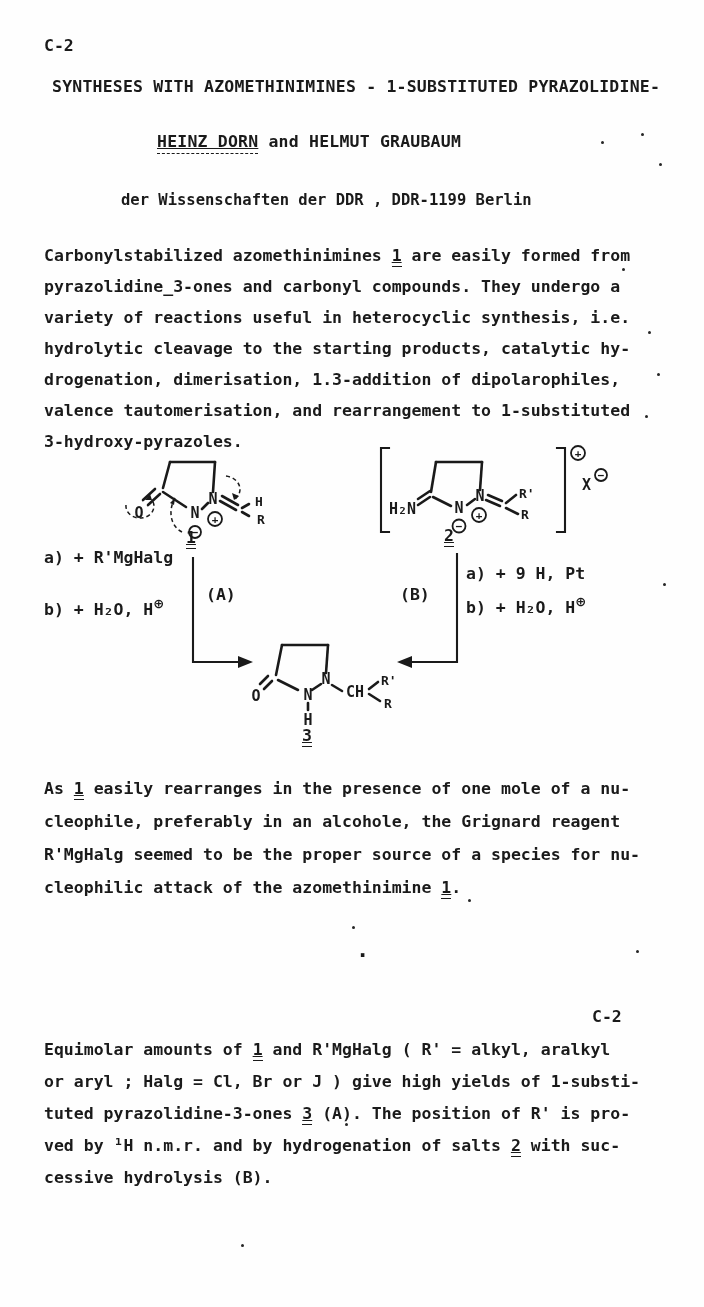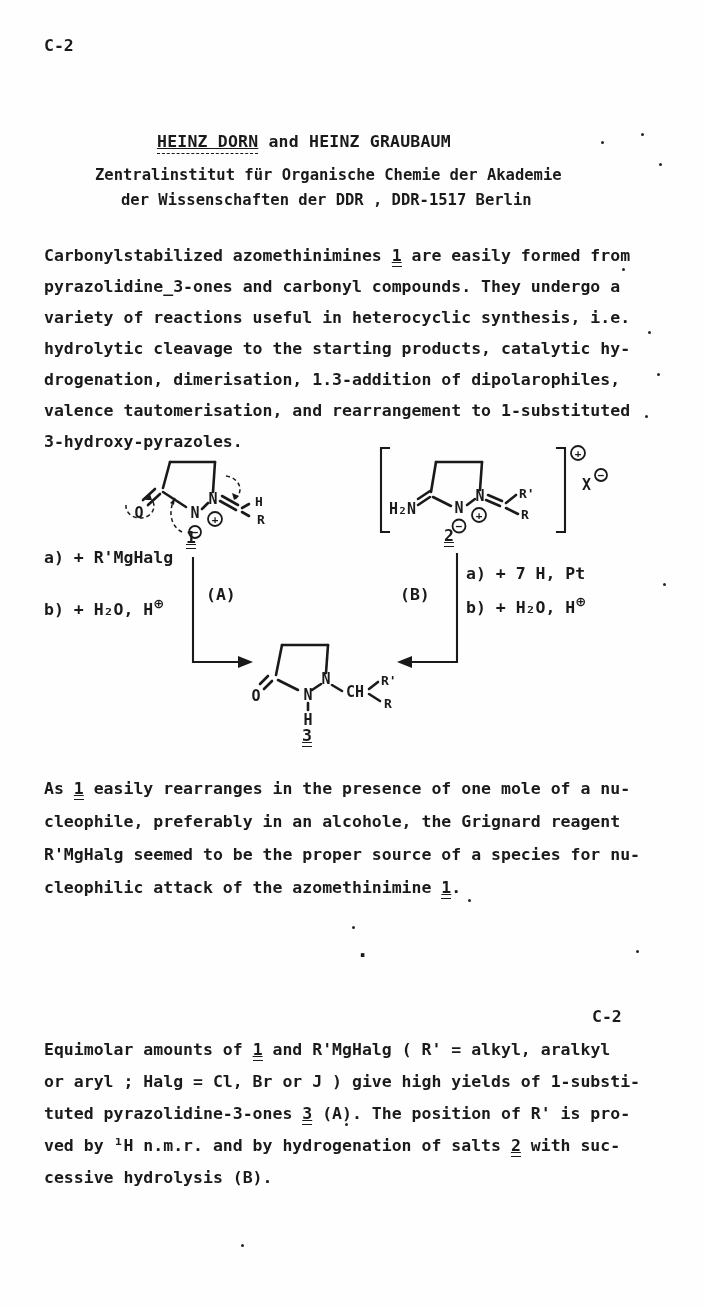--- a/index.html
+++ b/index.html
@@ -27,25 +27,25 @@
   .atom-s{font-size:13px;}
   .chg{font-size:11px;}
 </style>
 </head>
 <body>
 
 <div class="page">
 
   <div class="abs t-body" style="left:44px;top:36px">C-2</div>
 
+  <div class="abs t-title" style="left:52px;top:77px">SYNTHESES WITH AZOMETHINIMINES - 1-SUBSTITUTED PYRAZOLIDINE-</div>
 
-  <div class="abs t-title" style="left:157px;top:132px"><span class="udash">HEINZ DORN</span><span> and HEINZ GRAUBAUM</span></div>
+  <div class="abs t-title" style="left:157px;top:132px"><span class="udash">HEINZ DORN</span><span> and HELMUT GRAUBAUM</span></div>
 
-  <div class="abs t-affil" style="left:95px;top:166px">Zentralinstitut für Organische Chemie der Akademie</div>
-  <div class="abs t-affil" style="left:121px;top:191px">der Wissenschaften der DDR , DDR-1517 Berlin</div>
+  <div class="abs t-affil" style="left:121px;top:191px">der Wissenschaften der DDR , DDR-1199 Berlin</div>
 
   <div class="abs t-body para" style="left:44px;top:240px;--lh:31px"><div class="tline"><span>Carbonylstabilized azomethinimines </span><span class="cnum">1</span><span> are easily formed from</span></div><div class="tline"><span>pyrazolidine_3-ones and carbonyl compounds. They undergo a</span></div><div class="tline"><span>variety of reactions useful in heterocyclic synthesis, i.e.</span></div><div class="tline"><span>hydrolytic cleavage to the starting products, catalytic hy-</span></div><div class="tline"><span>drogenation, dimerisation, 1.3-addition of dipolarophiles,</span></div><div class="tline"><span>valence tautomerisation, and rearrangement to 1-substituted</span></div><div class="tline"><span>3-hydroxy-pyrazoles.</span></div></div>
 
   <svg style="left:118px;top:448px" width="210" height="112" viewBox="0 0 210 112">
     <g class="bond">
       <path d="M52,14 L97,14"></path>
         <path d="M52,14 L45,40"></path>
         <path d="M97,14 L95,44"></path>
       <path d="M45,44 L68,59"></path>
         <path d="M90,55 L84,61"></path>
@@ -109,21 +109,21 @@
     <text class="chg" x="206" y="15" text-anchor="middle">+</text>
     <text class="atom" x="210" y="48">X</text>
     <circle class="chgc" cx="229" cy="33" r="6"></circle>
     <text class="chg" x="229" y="37" text-anchor="middle">−</text>
   </svg>
   <span class="abs clabel cnum" style="left:444px;top:526px">2</span>
 
   <div class="abs t-body" style="left:44px;top:548px">a) + R'MgHalg</div>
   <div class="abs t-body" style="left:44px;top:600px"><span>b) + H₂O, H</span><span class="sup">⊕</span></div>
 
-  <div class="abs t-body" style="left:466px;top:564px">a) + 7 H, Pt</div>
+  <div class="abs t-body" style="left:466px;top:564px">a) + 9 H, Pt</div>
   <div class="abs t-body" style="left:466px;top:598px"><span>b) + H₂O, H</span><span class="sup">⊕</span></div>
 
   <div class="abs t-body" style="left:206px;top:585px">(A)</div>
   <div class="abs t-body" style="left:400px;top:585px">(B)</div>
 
   <svg style="left:0;top:548px" width="704" height="130" viewBox="0 0 704 130">
     <path class="bthin" d="M193,10 V114 H238"></path>
     <polygon class="ahead" points="238,108 253,114 238,120"></polygon>
     <path class="bthin" d="M457,6 V114 H412"></path>
     <polygon class="ahead" points="412,108 397,114 412,120"></polygon>

